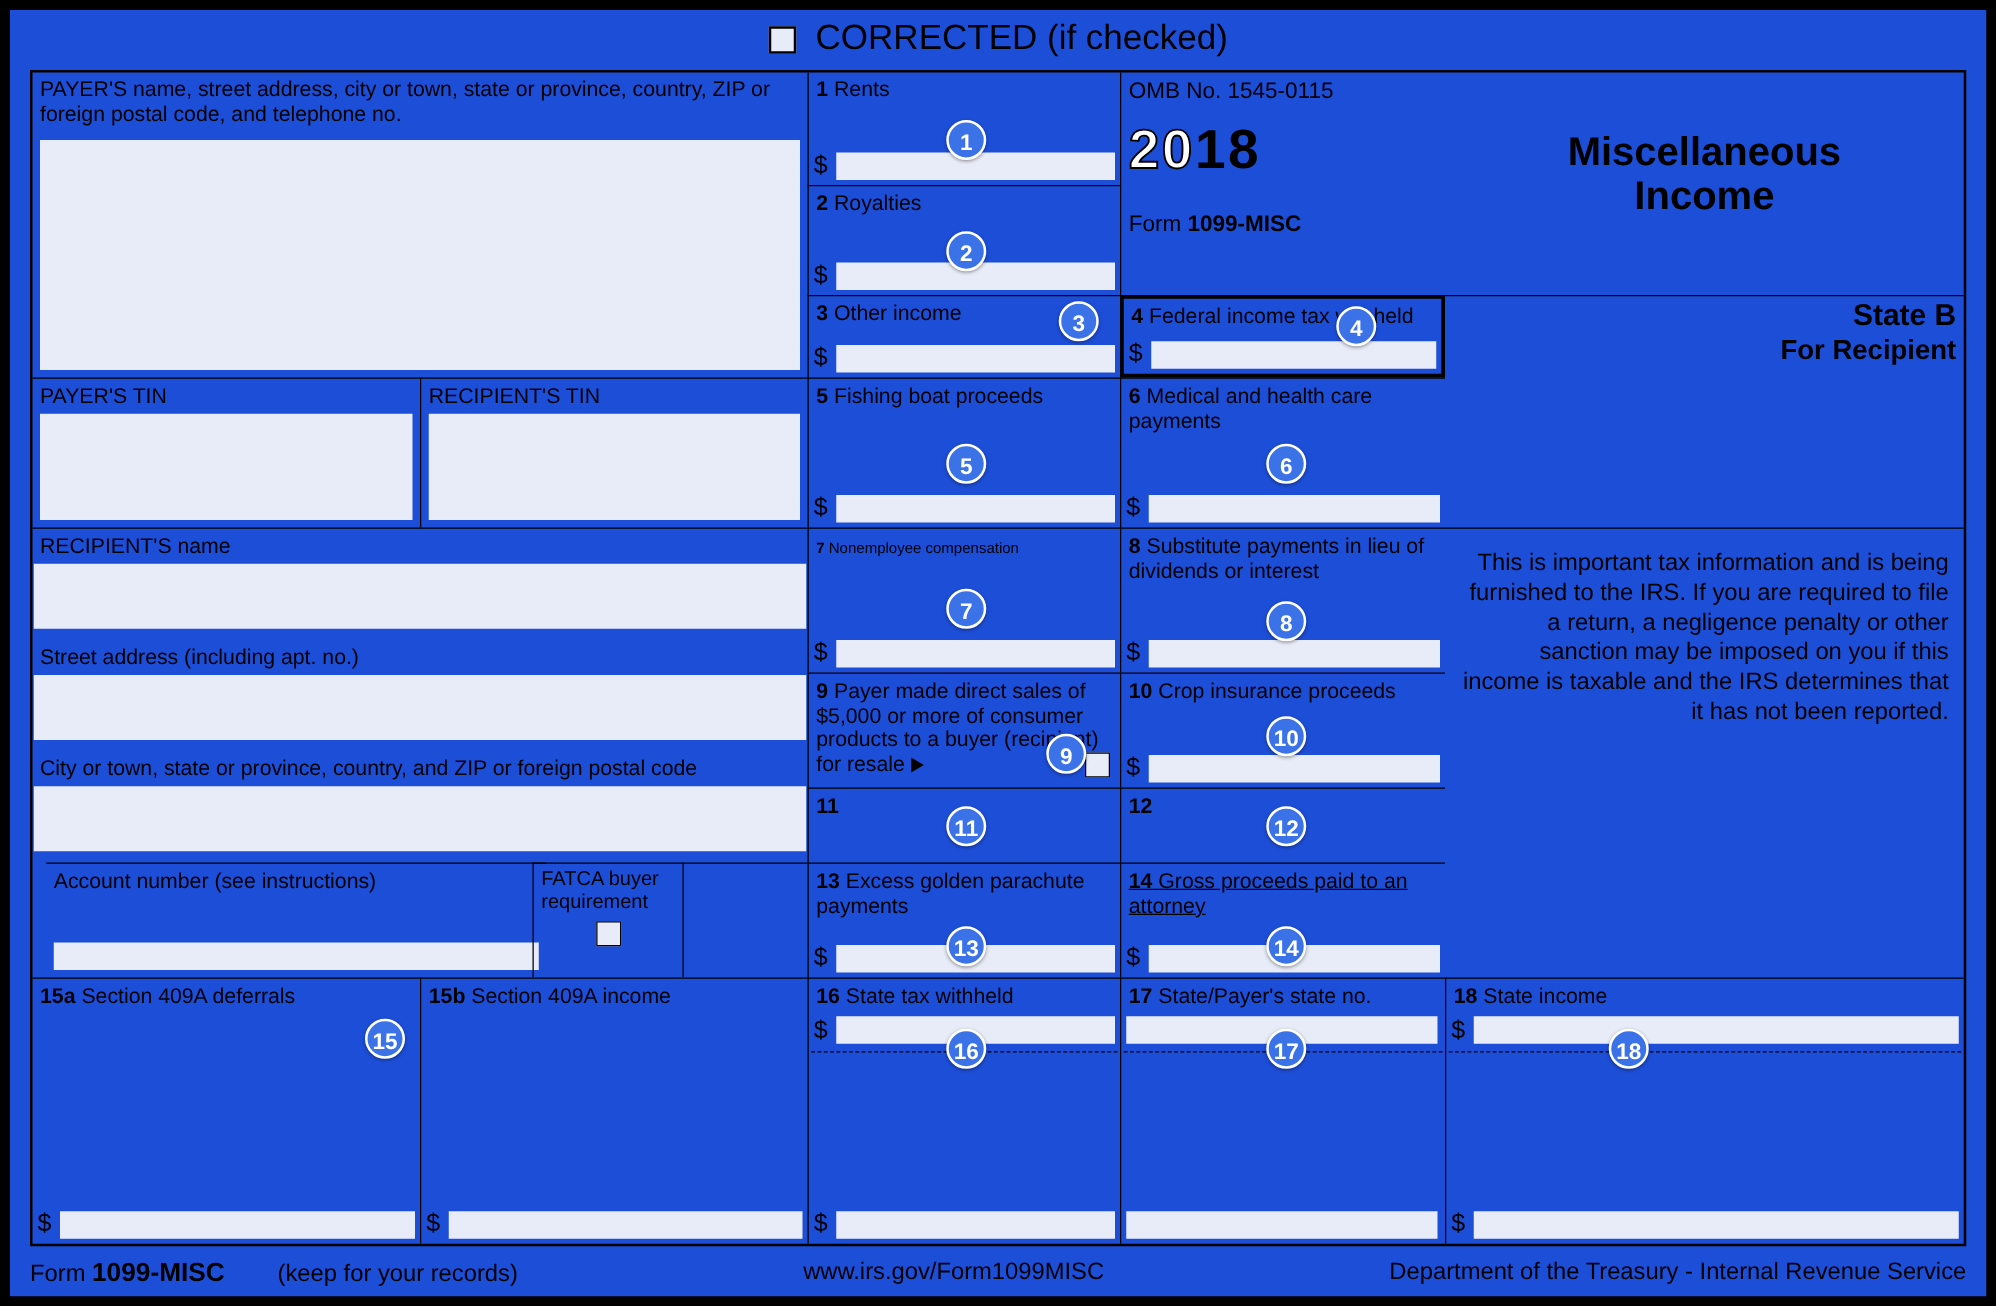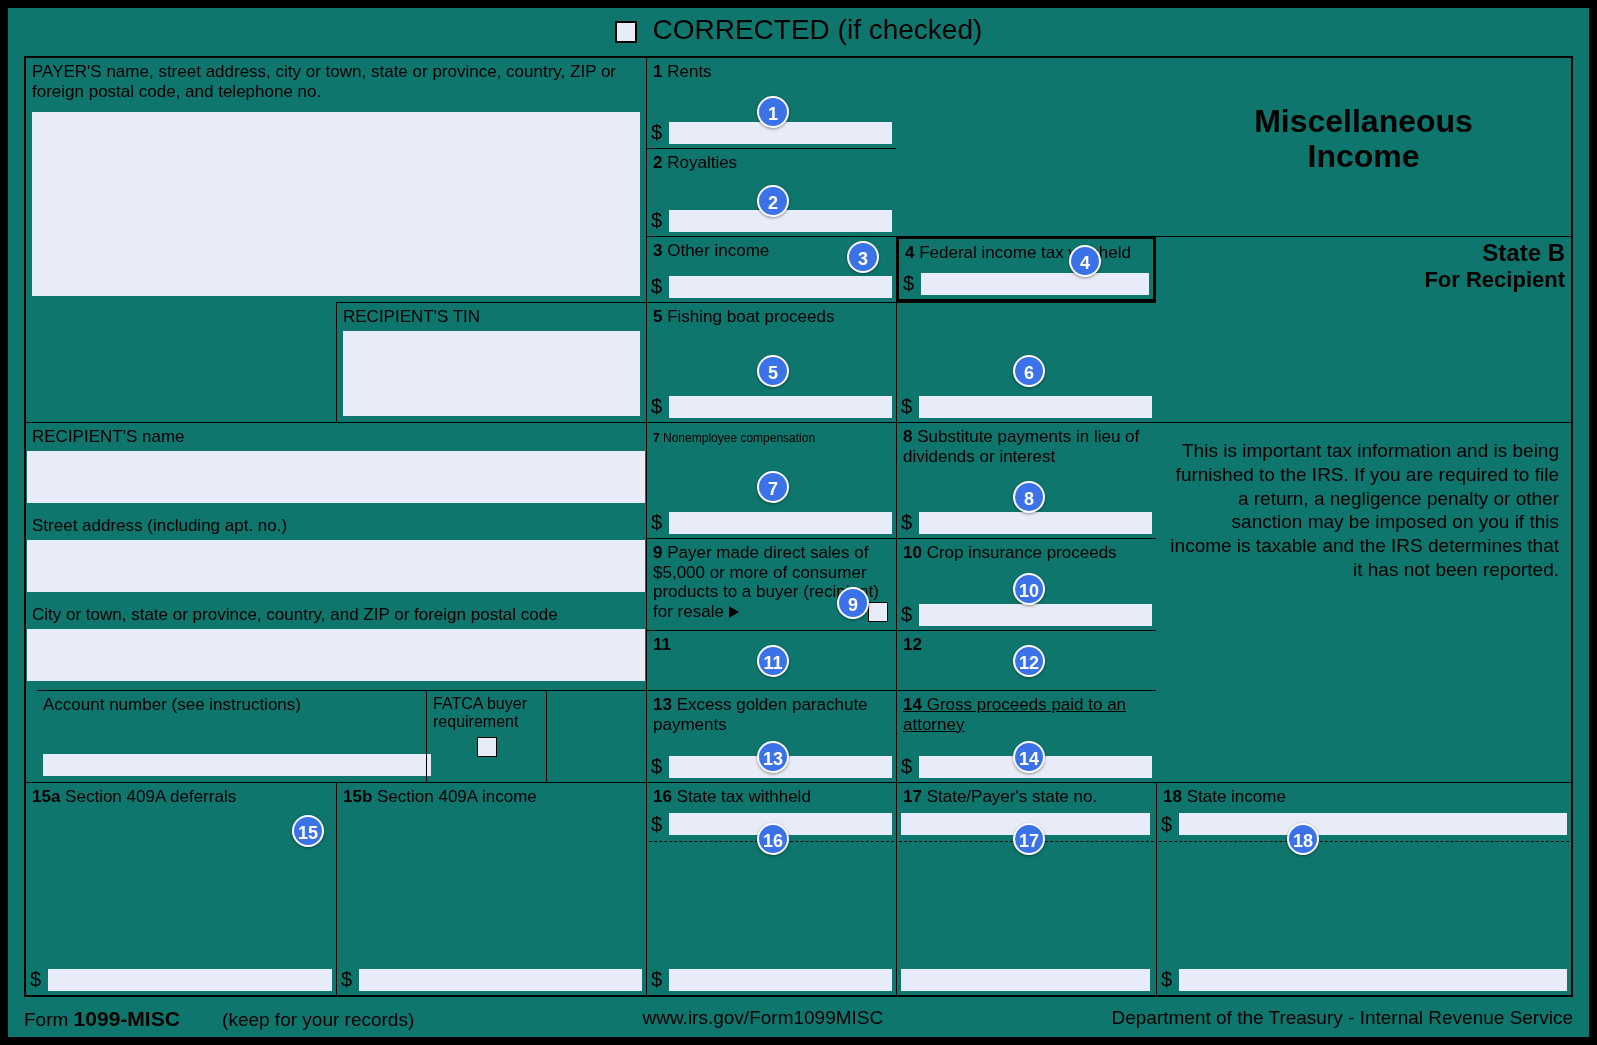--- a/index.html
+++ b/index.html
@@ -7,21 +7,21 @@
     margin: 0;
     padding: 0;
     font-family: Arial, Helvetica, sans-serif;
     background: #fff;
   }
   .outer {
     width: 1597px;
     height: 1045px;
     border: 8px solid #000;
     position: relative;
-    background: #0f766e;
+    background: #1d4ed8;
   }
   .corrected-row {
     text-align: center;
     font-size: 28px;
     padding: 6px 0;
     position: relative;
   }
   .corrected-check {
     display: inline-block;
     width: 22px;
@@ -186,20 +186,29 @@
       <div class="badge" style="top:38px;left:110px;">1</div>
     </div>
 
     <div class="cell" style="left:620px;top:90px;width:250px;height:88px;">
       <span class="label"><b>2</b> <span>Royalties</span></span>
       <span class="dollar" style="bottom:4px;">$</span>
       <div class="dollar-fill" style="bottom:4px;"></div>
       <div class="badge" style="top:36px;left:110px;">2</div>
     </div>
 
+    <div class="cell no-top" style="left:870px;top:0;width:260px;height:178px;">
+      <div style="font-size:18px;">OMB No. 1545-0115</div>
+      <div class="year">
+        <span class="twenty">20</span><span class="eighteen">18</span>
+      </div>
+      <div style="font-size:18px;margin-top:24px;">
+        <span>Form </span><b>1099-MISC</b>
+      </div>
+    </div>
 
     <div class="cell no-top" style="left:1130px;top:0;right:0;height:178px;border-left:none;padding-top:46px;">
       <div class="right-title">Miscellaneous</div>
       <div class="right-title">Income</div>
     </div>
 
     <div class="cell" style="left:620px;top:178px;width:250px;height:66px;">
       <span class="label"><b>3</b> <span>Other income</span></span>
       <span class="dollar" style="bottom:4px;">$</span>
       <div class="dollar-fill" style="bottom:4px;"></div>
@@ -211,34 +220,39 @@
       <span class="dollar" style="bottom:4px;">$</span>
       <div class="dollar-fill" style="bottom:4px;"></div>
       <div class="badge" style="top:6px;left:170px;">4</div>
     </div>
 
     <div class="cell" style="left:1130px;top:178px;right:0;height:66px;border-left:none;padding-top:2px;">
       <div class="copyb">State B</div>
       <div class="forrecip">For Recipient</div>
     </div>
 
+    <div class="cell no-left" style="left:0;top:244px;width:310px;height:120px;">
+      <span class="label">PAYER'S TIN</span>
+      <div class="fill-full" style="top:28px;bottom:6px;"></div>
+    </div>
 
     <div class="cell" style="left:310px;top:244px;width:310px;height:120px;">
       <span class="label">RECIPIENT'S TIN</span>
       <div class="fill-full" style="top:28px;bottom:6px;"></div>
     </div>
 
     <div class="cell" style="left:620px;top:244px;width:250px;height:120px;">
       <span class="label"><b>5</b> <span>Fishing boat proceeds</span></span>
       <span class="dollar" style="bottom:4px;">$</span>
       <div class="dollar-fill" style="bottom:4px;"></div>
       <div class="badge" style="top:52px;left:110px;">5</div>
     </div>
 
     <div class="cell" style="left:870px;top:244px;width:260px;height:120px;font-size:16px;">
+      <span class="label"><b>6</b> <span>Medical and health care payments</span></span>
       <span class="dollar" style="bottom:4px;">$</span>
       <div class="dollar-fill" style="bottom:4px;"></div>
       <div class="badge" style="top:52px;left:116px;">6</div>
     </div>
 
     <div class="cell" style="left:1130px;top:244px;right:0;height:120px;border-left:none;border-top:none;"></div>
 
     <div class="cell no-left" style="left:0;top:364px;width:620px;height:268px;">
       <div style="height:89px;">
         <span class="label">RECIPIENT'S name</span>

